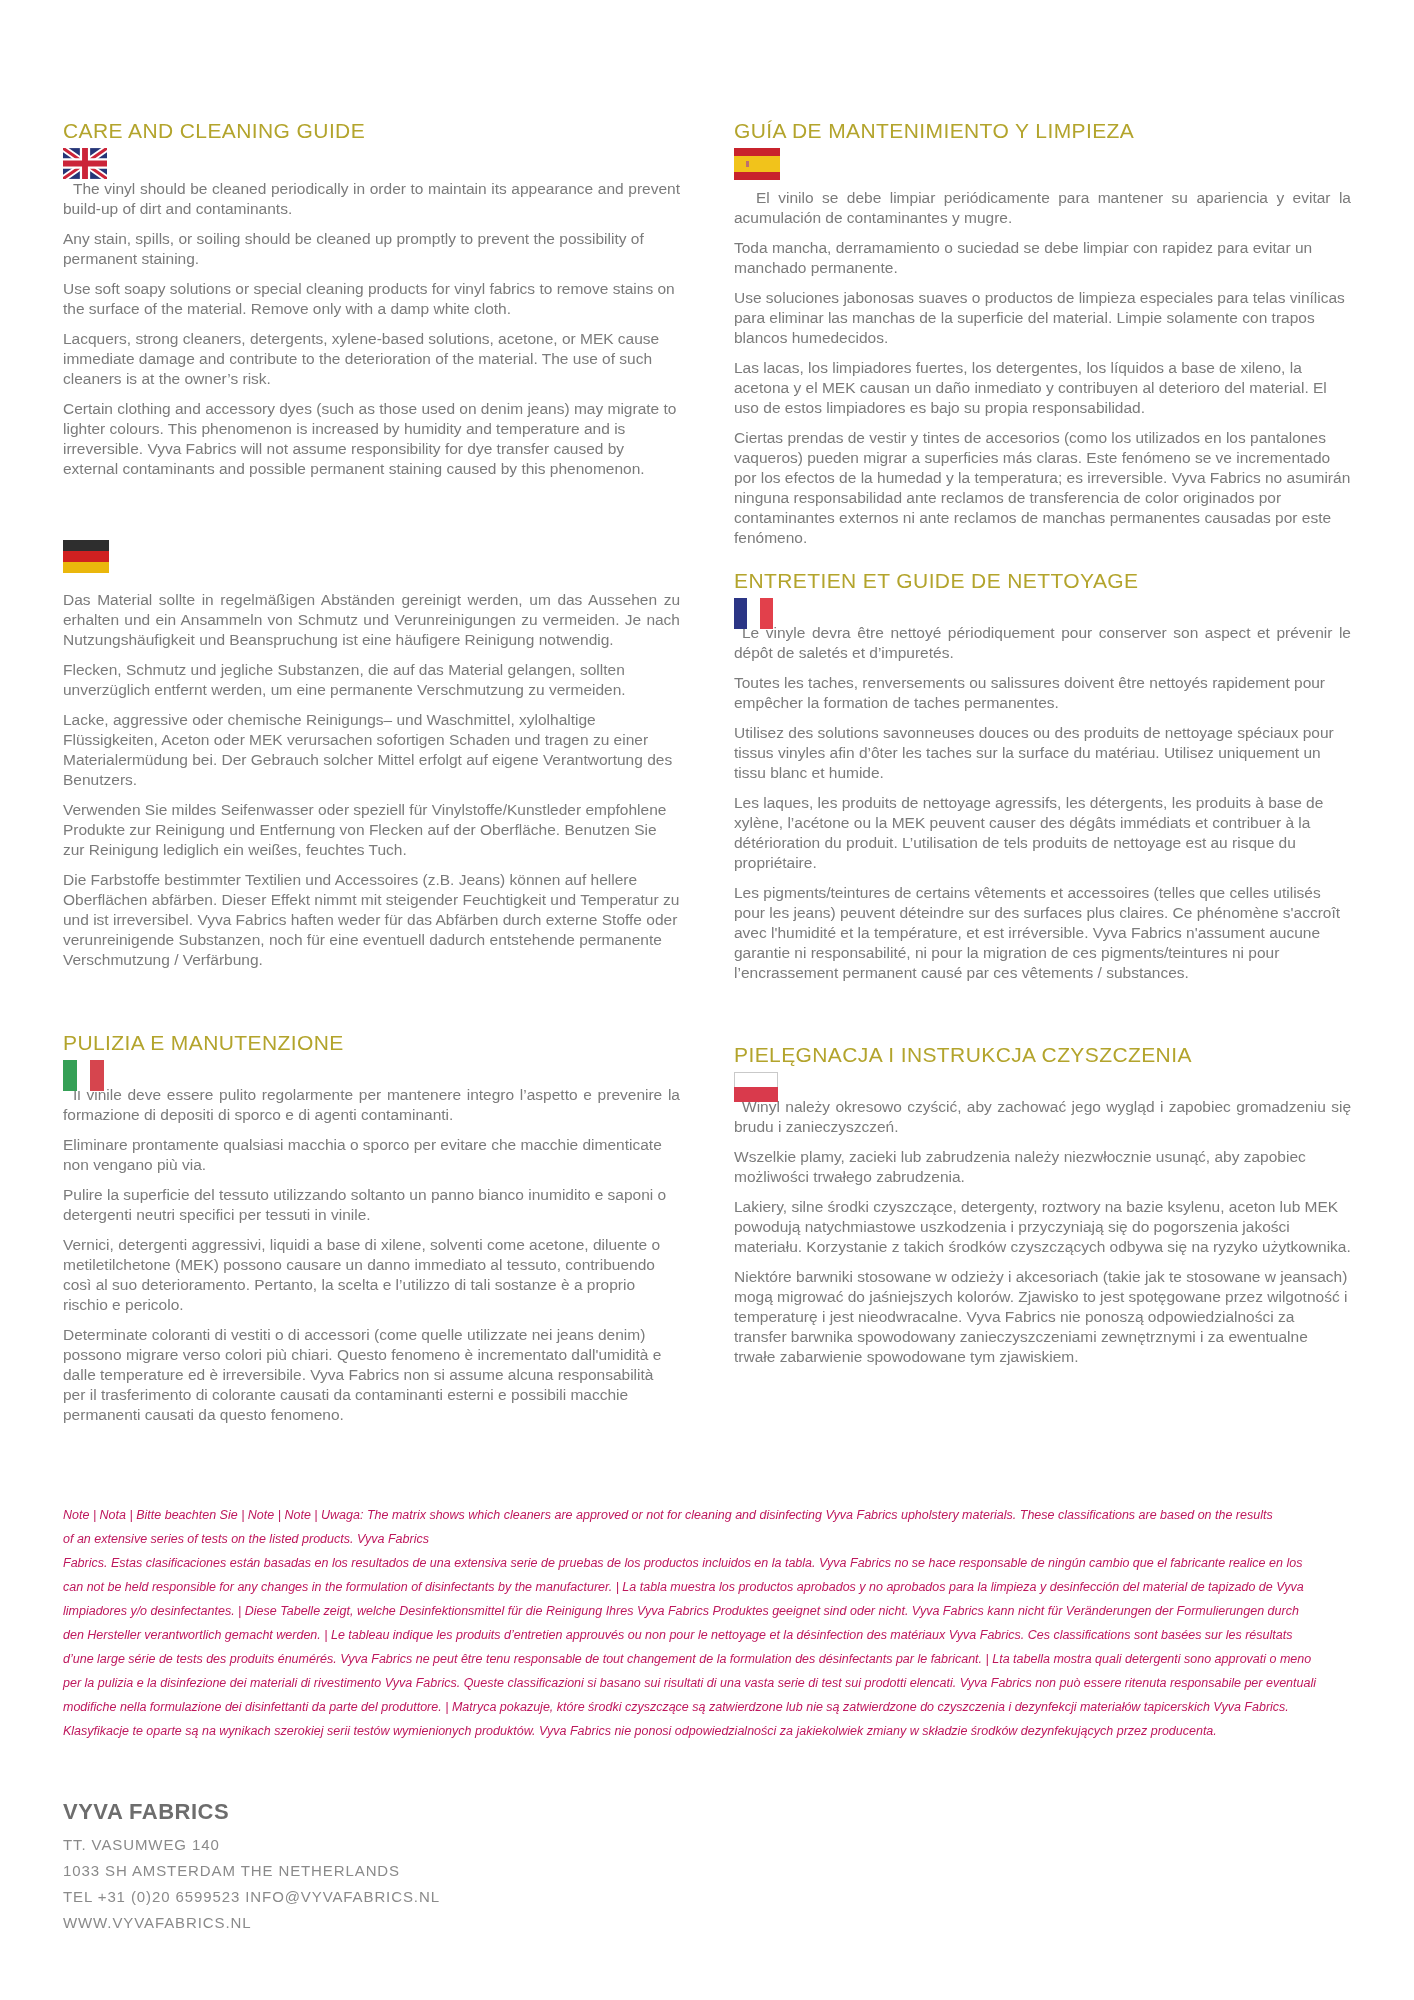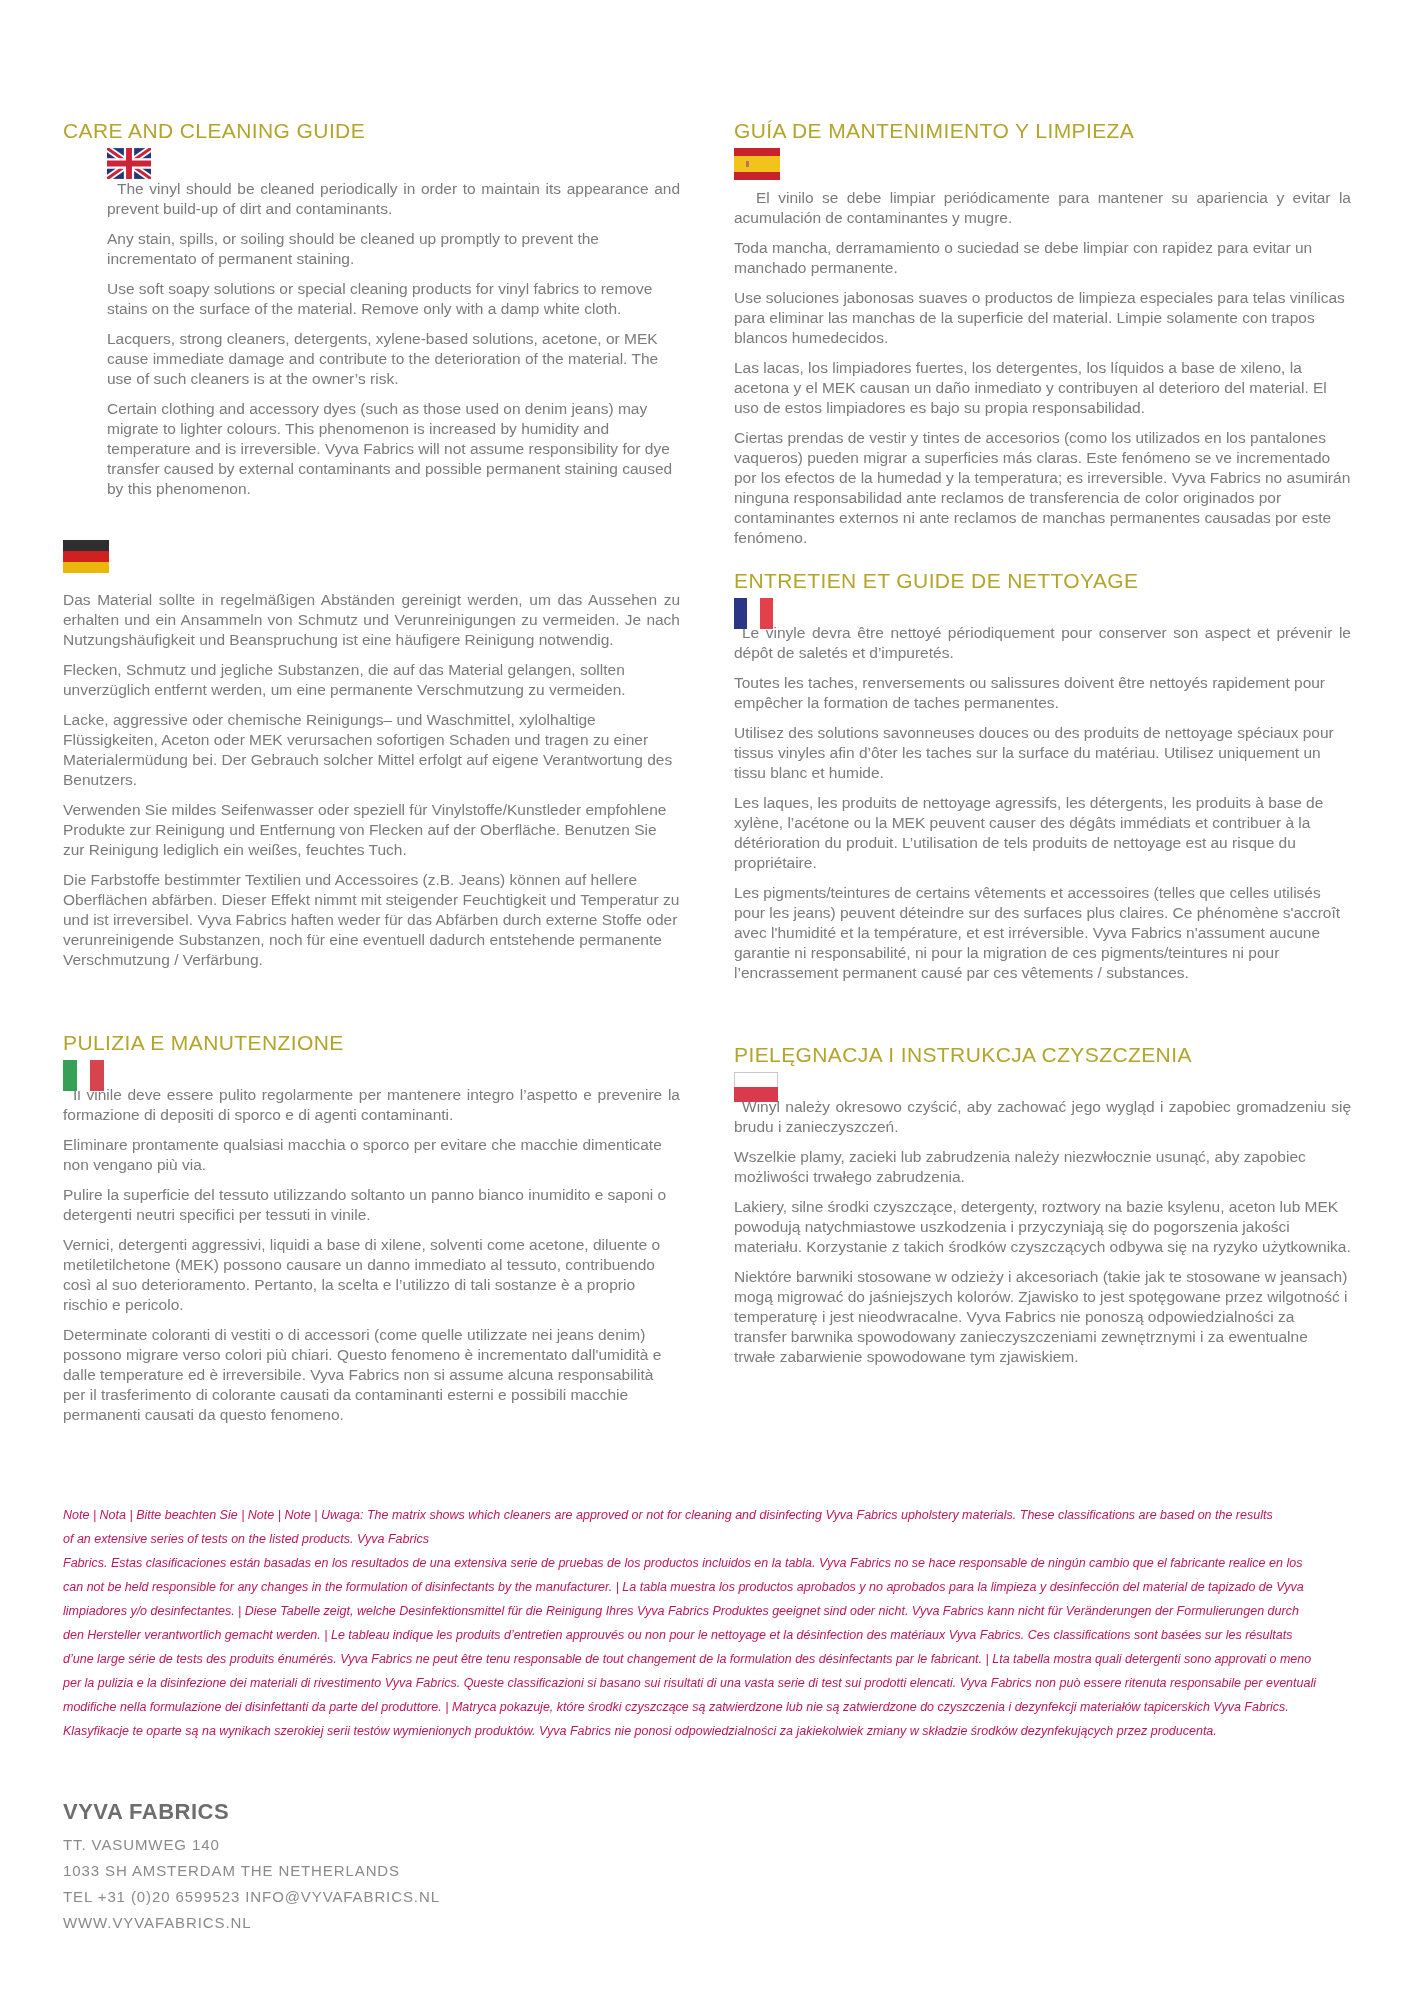--- a/index.html
+++ b/index.html
@@ -15,21 +15,21 @@
   section h2{
     margin:0;font-size:21px;font-weight:400;line-height:26px;
     color:#b3a42c;letter-spacing:.4px;
   }
   .body{position:relative;margin-top:4px;}
   .body p{
     margin:0 0 10px 0;font-size:15.5px;line-height:20px;color:#7b7b7b;
   }
   .lead{text-align:justify;}
   .flag{position:absolute;left:0;top:0;display:block;line-height:0;}
-  .sec-en .body{padding-top:31px;margin-left:44px;} .sec-en .lead{text-indent:10px;}
+  .sec-en .body{padding-top:31px;} .sec-en .lead{text-indent:10px;}
   .sec-es .body{padding-top:40px;} .sec-es .lead{text-indent:22px;}
   .sec-de .body{padding-top:56px;} .sec-de .flag{top:6px;}
   .sec-fr .body{padding-top:25px;} .sec-fr .lead{text-indent:8px;}
   .sec-it .body{padding-top:25px;} .sec-it .lead{text-indent:10px;}
   .sec-pl .body{padding-top:25px;} .sec-pl .lead{text-indent:8px;}
   .sec-fr{margin-top:38px;}
   .sec-pl{margin-top:12px;}
   .footnote{margin-top:72px;}
   .footnote p{
     margin:0 0 8px 0;font-style:italic;font-size:12.5px;line-height:16px;
@@ -56,21 +56,21 @@
         <span class="flag">
           <svg width="44" height="31" viewBox="0 0 60 42">
             <rect width="60" height="42" fill="#253577"></rect>
             <path d="M0,0 60,42 M60,0 0,42" stroke="#ffffff" stroke-width="9"></path>
             <path d="M0,0 60,42 M60,0 0,42" stroke="#cb2439" stroke-width="4"></path>
             <path d="M30,0 V42 M0,21 H60" stroke="#ffffff" stroke-width="14"></path>
             <path d="M30,0 V42 M0,21 H60" stroke="#cb2439" stroke-width="8"></path>
           </svg>
         </span>
         <p class="lead">The vinyl should be cleaned periodically in order to maintain its appearance and prevent build-up of dirt and contaminants.</p>
-        <p>Any stain, spills, or soiling should be cleaned up promptly to prevent the incrementato of permanent staining.</p>
+        <p>Any stain, spills, or soiling should be cleaned up promptly to prevent the possibility of permanent staining.</p>
         <p>Use soft soapy solutions or special cleaning products for vinyl fabrics to remove stains on the surface of the material. Remove only with a damp white cloth.</p>
         <p>Lacquers, strong cleaners, detergents, xylene-based solutions, acetone, or MEK cause immediate damage and contribute to the deterioration of the material. The use of such cleaners is at the owner’s risk.</p>
         <p>Certain clothing and accessory dyes (such as those used on denim jeans) may migrate to lighter colours. This phenomenon is increased by humidity and temperature and is irreversible. Vyva Fabrics will not assume responsibility for dye transfer caused by external contaminants and possible permanent staining caused by this phenomenon.</p>
       </div>
     </section>
 
     <section class="sec-es">
       <h2>GUÍA DE MANTENIMIENTO Y LIMPIEZA</h2>
       <div class="body">
         <span class="flag">

